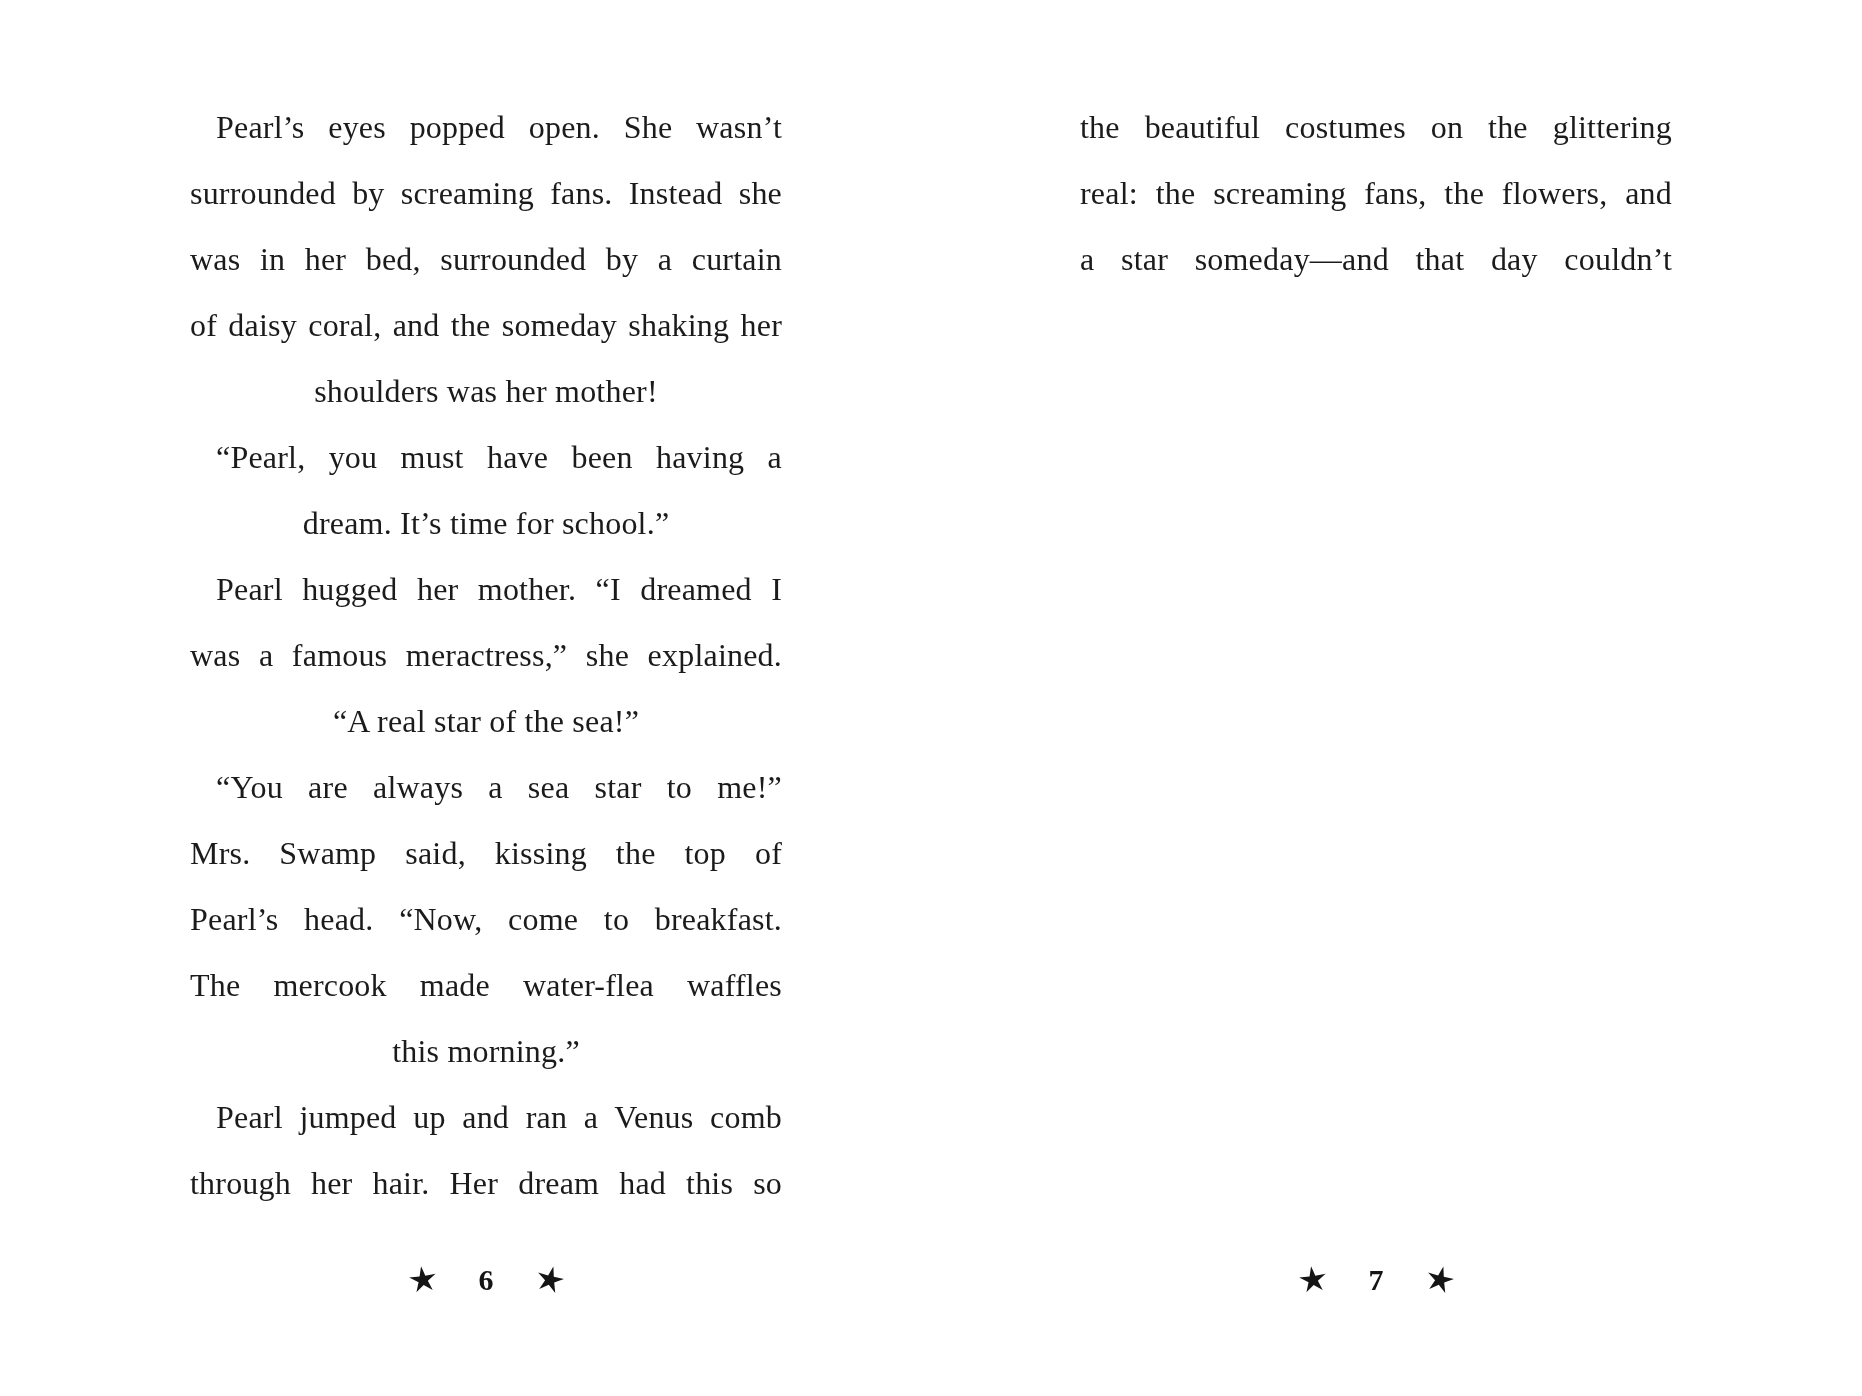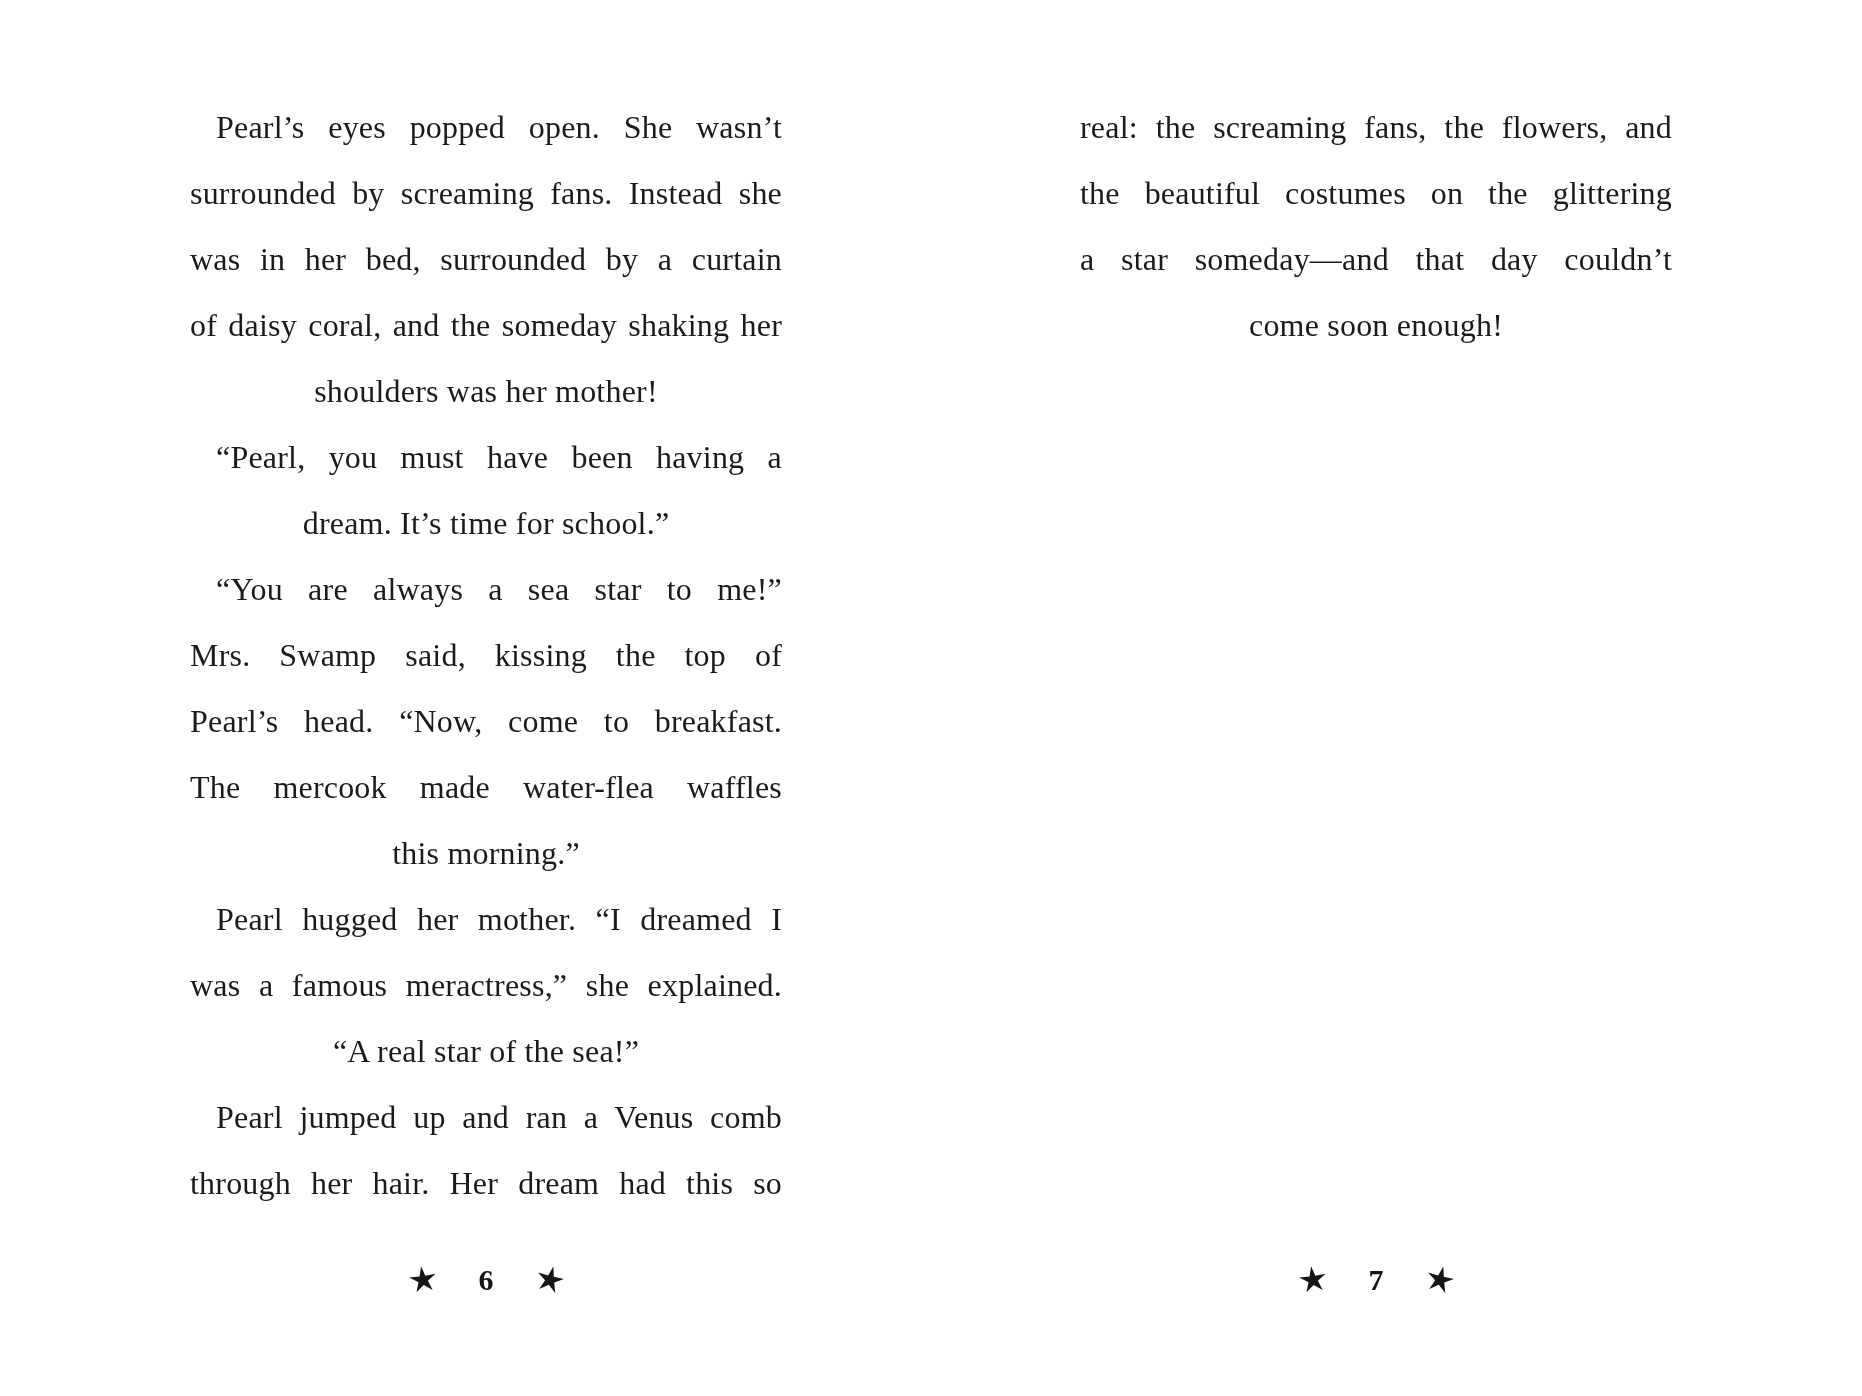--- a/index.html
+++ b/index.html
@@ -66,30 +66,30 @@
           <div class="line j">surrounded by screaming fans. Instead she</div>
           <div class="line j">was in her bed, surrounded by a curtain</div>
           <div class="line j">of daisy coral, and the someday shaking her</div>
           <div class="line">shoulders was her mother!</div>
         </div>
         <div class="para indent">
           <div class="line j">“Pearl, you must have been having a</div>
           <div class="line">dream. It’s time for school.”</div>
         </div>
         <div class="para indent">
+          <div class="line j">Pearl hugged her mother. “I dreamed I</div>
+          <div class="line j">was a famous meractress,” she explained.</div>
+          <div class="line">“A real star of the sea!”</div>
+        </div>
+        <div class="para indent">
           <div class="line j">“You are always a sea star to me!”</div>
           <div class="line j">Mrs. Swamp said, kissing the top of</div>
           <div class="line j">Pearl’s head. “Now, come to breakfast.</div>
           <div class="line j">The mercook made water-flea waffles</div>
           <div class="line">this morning.”</div>
-        </div>
-        <div class="para indent">
-          <div class="line j">Pearl hugged her mother. “I dreamed I</div>
-          <div class="line j">was a famous meractress,” she explained.</div>
-          <div class="line">“A real star of the sea!”</div>
         </div>
         <div class="para indent">
           <div class="line j">Pearl jumped up and ran a Venus comb</div>
           <div class="line j">through her hair. Her dream had this so</div>
         </div>
       </div>
     <footer class="page-footer footer-left">
       <span class="star tilt-a">
         <svg viewBox="0 0 26 26" xmlns="http://www.w3.org/2000/svg" aria-hidden="true">
           <path fill="#151515" d="M13,0 L15.70,9.28 L25.36,8.98 L17.37,14.42 L20.64,23.52 L13,17.6 L5.36,23.52 L8.63,14.42 L0.64,8.98 L10.30,9.28 Z"></path>
@@ -100,24 +100,23 @@
         <svg viewBox="0 0 26 26" xmlns="http://www.w3.org/2000/svg" aria-hidden="true">
           <path fill="#151515" d="M13,0 L15.70,9.28 L25.36,8.98 L17.37,14.42 L20.64,23.52 L13,17.6 L5.36,23.52 L8.63,14.42 L0.64,8.98 L10.30,9.28 Z"></path>
         </svg>
       </span>
     </footer>
   </section>
 
   <section>
     <div class="text-column col-right">
         <div class="para">
+          <div class="line j">the beautiful costumes on the glittering</div>
           <div class="line j">real: the screaming fans, the flowers, and</div>
-          <div class="line j">the beautiful costumes on the glittering</div>
           <div class="line j">a star someday—and that day couldn’t</div>
-          <div class="line">come soon enough!</div>
         </div>
       </div>
     <footer class="page-footer footer-right">
       <span class="star tilt-a">
         <svg viewBox="0 0 26 26" xmlns="http://www.w3.org/2000/svg" aria-hidden="true">
           <path fill="#151515" d="M13,0 L15.70,9.28 L25.36,8.98 L17.37,14.42 L20.64,23.52 L13,17.6 L5.36,23.52 L8.63,14.42 L0.64,8.98 L10.30,9.28 Z"></path>
         </svg>
       </span>
       <span class="page-number">7</span>
       <span class="star tilt-b">

